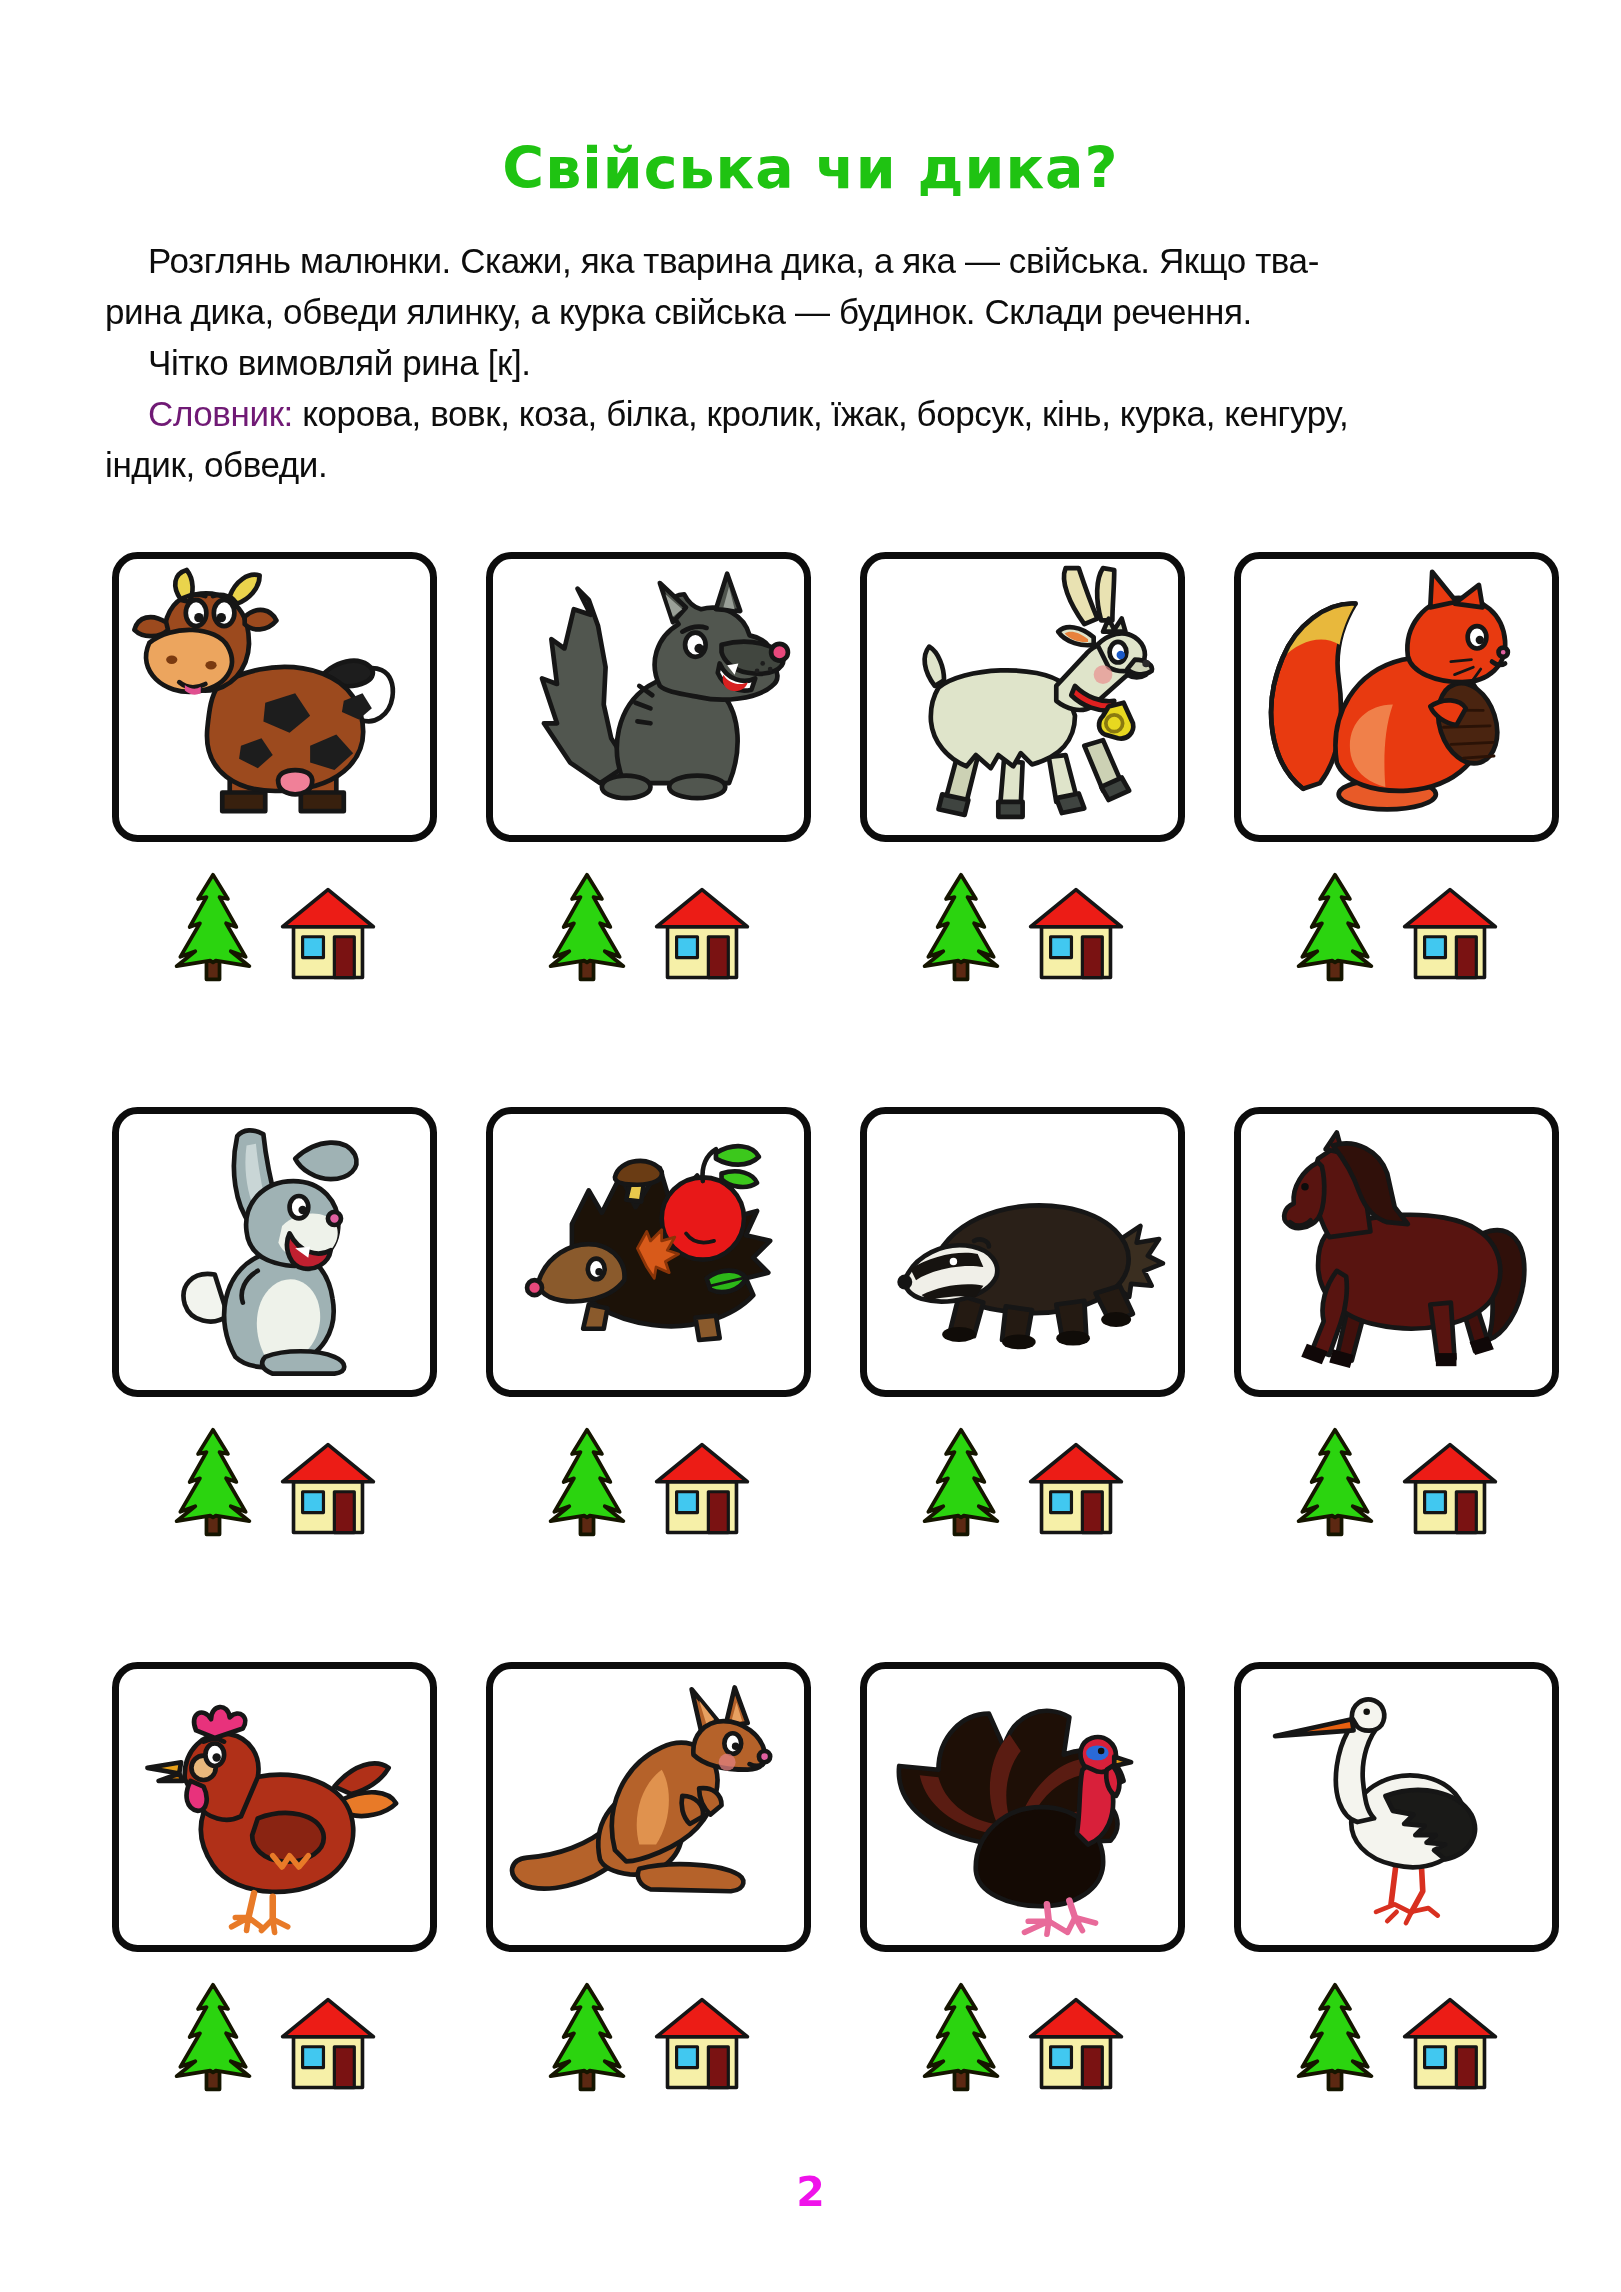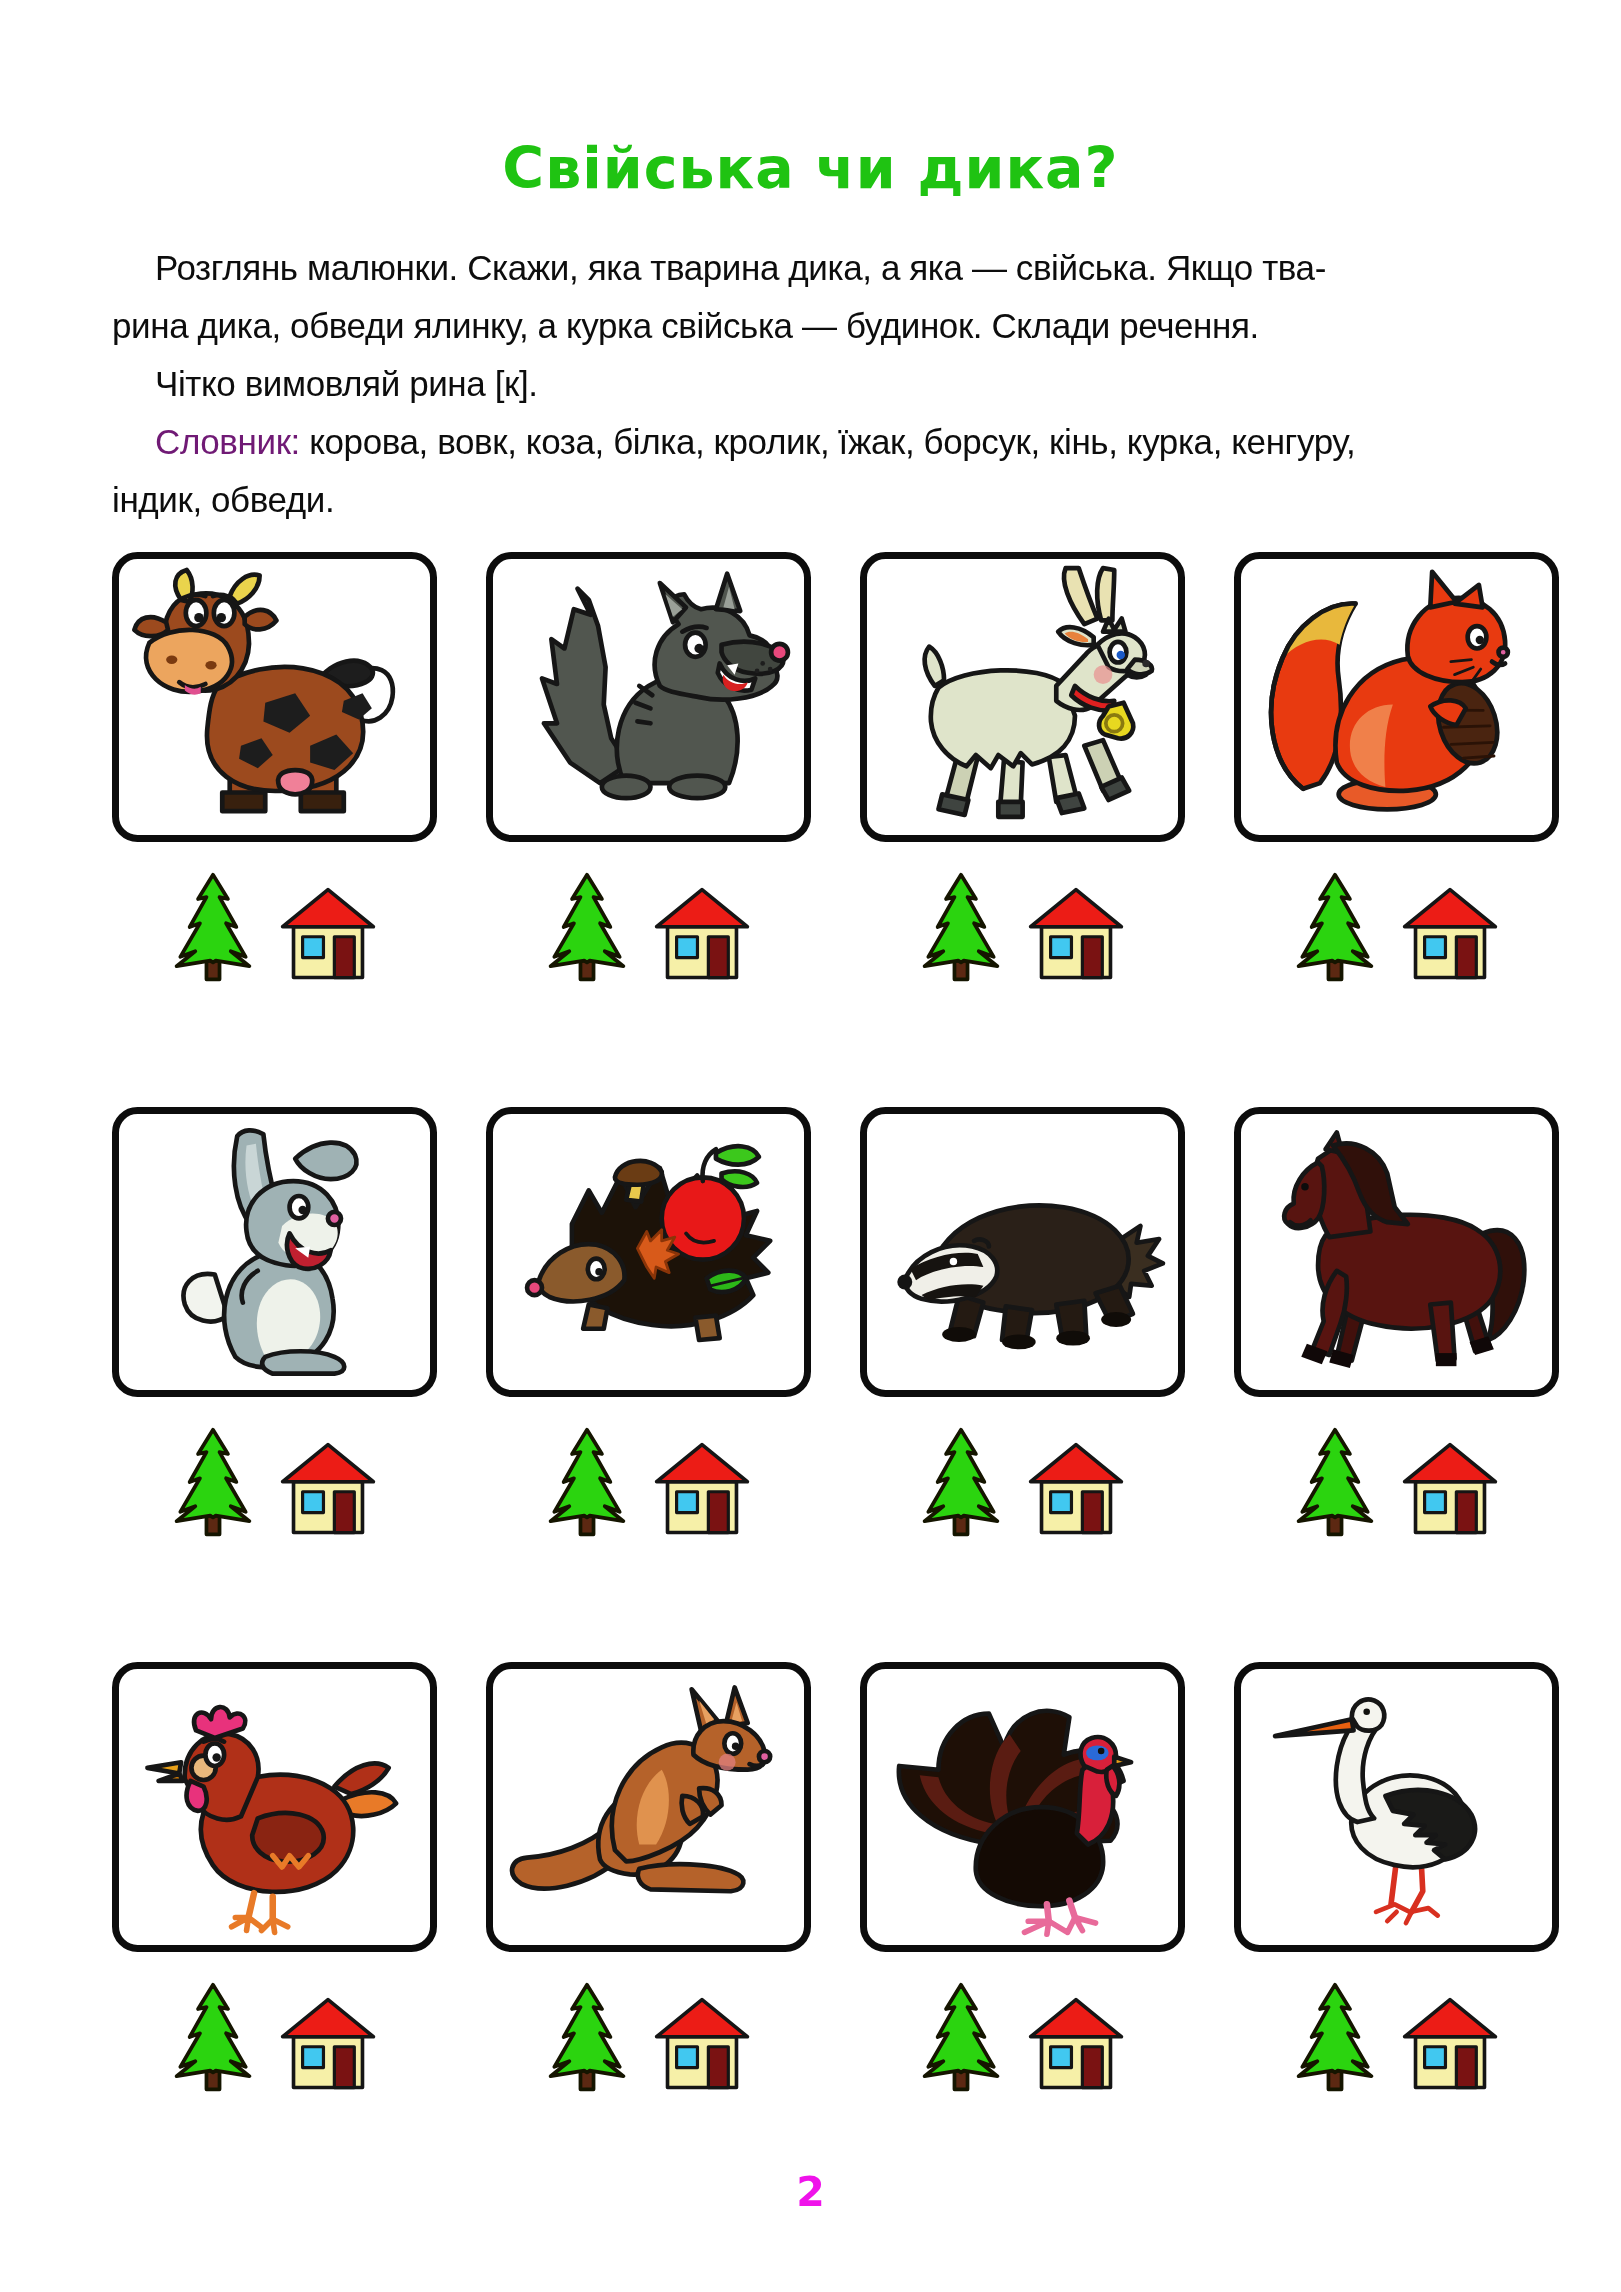--- a/index.html
+++ b/index.html
@@ -9,21 +9,21 @@
   }
   .title {
     position:absolute; top:135px; left:0; right:0; margin:0;
     text-align:center; font-family:"DejaVu Sans", sans-serif;
     font-size:57px; font-weight:800; color:#1fc312; letter-spacing:1px;
   }
   .intro {
     position:absolute; top:233px; left:100px; width:1441px;
     font-size:35px; line-height:46px; letter-spacing:-0.4px;
   }
-  .intro p { margin:12px; white-space:nowrap; }
+  .intro p { margin:5px; white-space:nowrap; }
   .intro p.ind { text-indent:43px; }
   .ital { font-style:italic; }
   .green { color:#701a75; }
   .grid {
     position:absolute; top:552px; left:112px;
     display:grid; grid-template-columns:repeat(4,325px);
     column-gap:49px; row-gap:124px;
   }
   .cell { width:325px; }
   .card {

